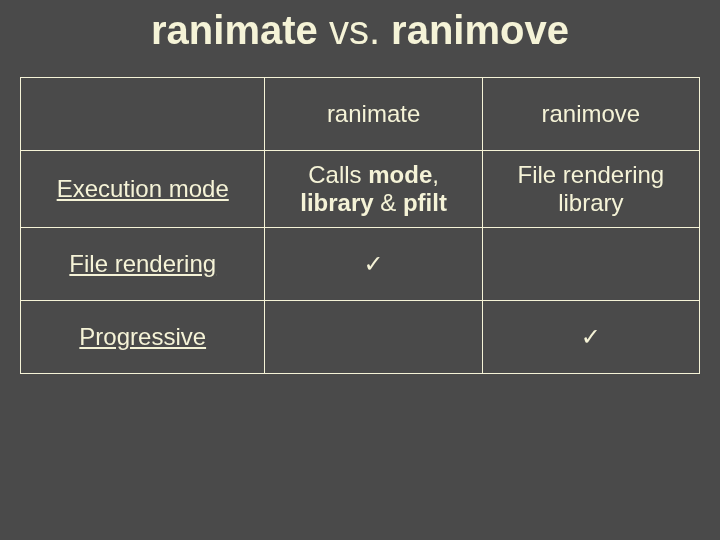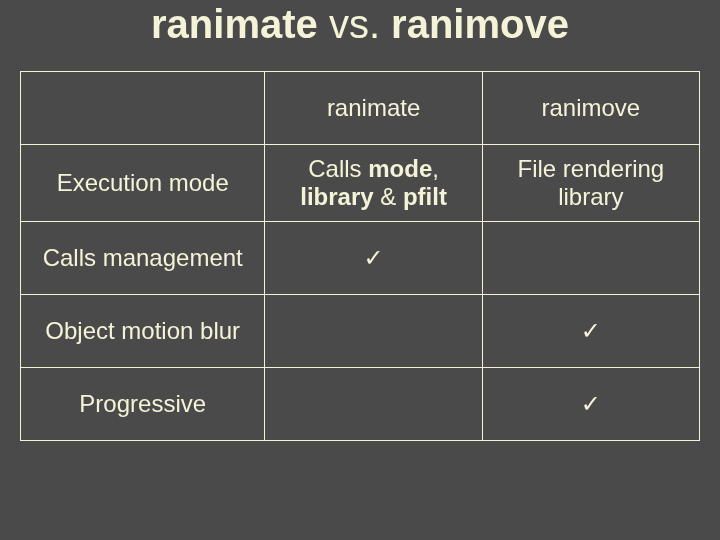--- a/index.html
+++ b/index.html
@@ -14,21 +14,21 @@
   .slide {
     width: 720px;
     height: 540px;
     background: #4a4a4a;
     color: #f5f3d7;
   }
   .title {
     text-align: center;
     font-size: 40px;
     font-weight: normal;
-    padding-top: 2px;
+    padding-top: 8px;
     padding-bottom: 24px;
     color: #f5f3d7;
   }
   .title .b { font-weight: bold; }
   .table {
     margin: 0 20px;
     border-collapse: collapse;
     width: calc(100% - 40px);
     table-layout: fixed;
   }
@@ -38,20 +38,21 @@
     text-align: center;
     font-size: 24px;
     vertical-align: middle;
     height: 52px;
   }
   .table th {
     font-weight: normal;
   }
   .rowlabel {
     text-align: center;
+    text-decoration: underline;
   }
   .runs-line .b { font-weight: bold; }
   .check {
     font-family: "Segoe UI Symbol", "Arial Unicode MS", sans-serif;
     font-size: 28px;
   }
   col.c0 { width: 36%; }
   col.c1 { width: 32%; }
   col.c2 { width: 32%; }
 </style>
@@ -83,30 +84,25 @@
         <span class="runs-line">
           <span>Calls </span><span class="b">mode</span><span>, </span><br>
           <span class="b">library</span><span> &amp; </span><span class="b">pfilt</span>
         </span>
       </td>
       <td>File rendering library</td>
     </tr>
 
 
     <tr>
-      <td class="rowlabel">Calls management</td>
+      <td class="rowlabel">File rendering</td>
       <td class="check">✓</td>
       <td class="check"></td>
     </tr>
 
-    <tr>
-      <td class="rowlabel">Object motion blur</td>
-      <td class="check"></td>
-      <td class="check">✓</td>
-    </tr>
 
     <tr>
       <td class="rowlabel">Progressive</td>
       <td class="check"></td>
       <td class="check">✓</td>
     </tr>
   </tbody>
     </table>
 
 </div>

